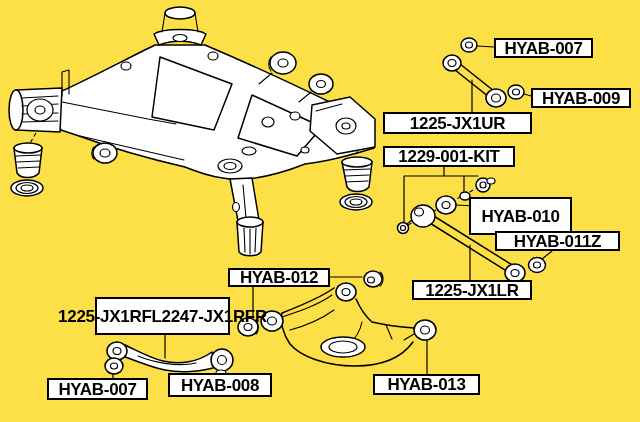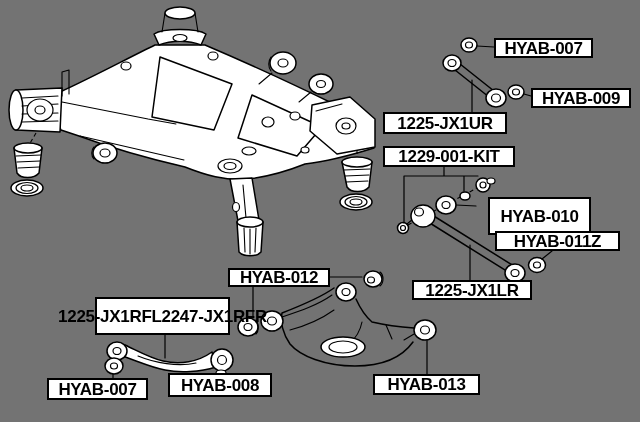--- a/index.html
+++ b/index.html
@@ -1,16 +1,16 @@
 <!DOCTYPE html>
 <html><head>
 <meta charset="utf-8">
 <style>
   html,body{margin:0;padding:0;background:#fff;}
-  .page{position:relative;width:640px;height:422px;background:#737373;overflow:hidden;
+  .page{position:relative;width:640px;height:422px;background:#fde047;overflow:hidden;
         font-family:"Liberation Sans","DejaVu Sans",sans-serif;}
   .art{position:absolute;left:0;top:0;}
   .ln  {fill:none;stroke:#000;stroke-width:1.5;stroke-linecap:round;stroke-linejoin:round;}
   .fw  {fill:#fff;stroke:#000;stroke-width:1.5;stroke-linejoin:round;}
   .fw2 {fill:#fff;stroke:#000;stroke-width:1.2;stroke-linejoin:round;}
   .thin{fill:none;stroke:#000;stroke-width:1.1;stroke-linecap:round;}
   .dash{fill:none;stroke:#000;stroke-width:1.1;stroke-dasharray:4 3;}
   .lead{fill:none;stroke:#000;stroke-width:1.2;stroke-linecap:round;}
   .plabel{position:absolute;box-sizing:border-box;border:2px solid #000;background:#fff;color:#000;
           font-weight:bold;font-size:17px;line-height:1;letter-spacing:-0.3px;
@@ -221,25 +221,25 @@
       <path class="lead" d="M165,335 L165,358"></path>
       <path class="lead" d="M113,374 L113,379"></path>
       <path class="lead" d="M220,389 L220,394"></path>
     </g>
   </svg>
 
   <div class="plabel" style="left:494px;top:38px;width:99px;height:20px;">HYAB-007</div>
 
   <div class="plabel" style="left:531px;top:88px;width:100px;height:20px;">HYAB-009</div>
 
-  <div class="plabel" style="left:383px;top:112px;width:124px;height:22px;">1225-JX1UR</div>
+  <div class="plabel" style="left:383px;top:112px;width:149px;height:22px;">1225-JX1UR</div>
 
   <div class="plabel" style="left:383px;top:146px;width:132px;height:21px;">1229-001-KIT</div>
 
-  <div class="plabel" style="left:488px;top:197px;width:103px;height:38px;">HYAB-010</div>
+  <div class="plabel" style="left:469px;top:197px;width:103px;height:38px;">HYAB-010</div>
 
   <div class="plabel" style="left:495px;top:231px;width:125px;height:20px;">HYAB-011Z</div>
 
   <div class="plabel" style="left:412px;top:280px;width:120px;height:20px;">1225-JX1LR</div>
 
   <div class="plabel" style="left:228px;top:268px;width:102px;height:19px;">HYAB-012</div>
 
   <div class="plabel" style="left:373px;top:374px;width:107px;height:21px;">HYAB-013</div>
 
   <div class="plabel two" style="left:95px;top:297px;width:135px;height:38px;">

